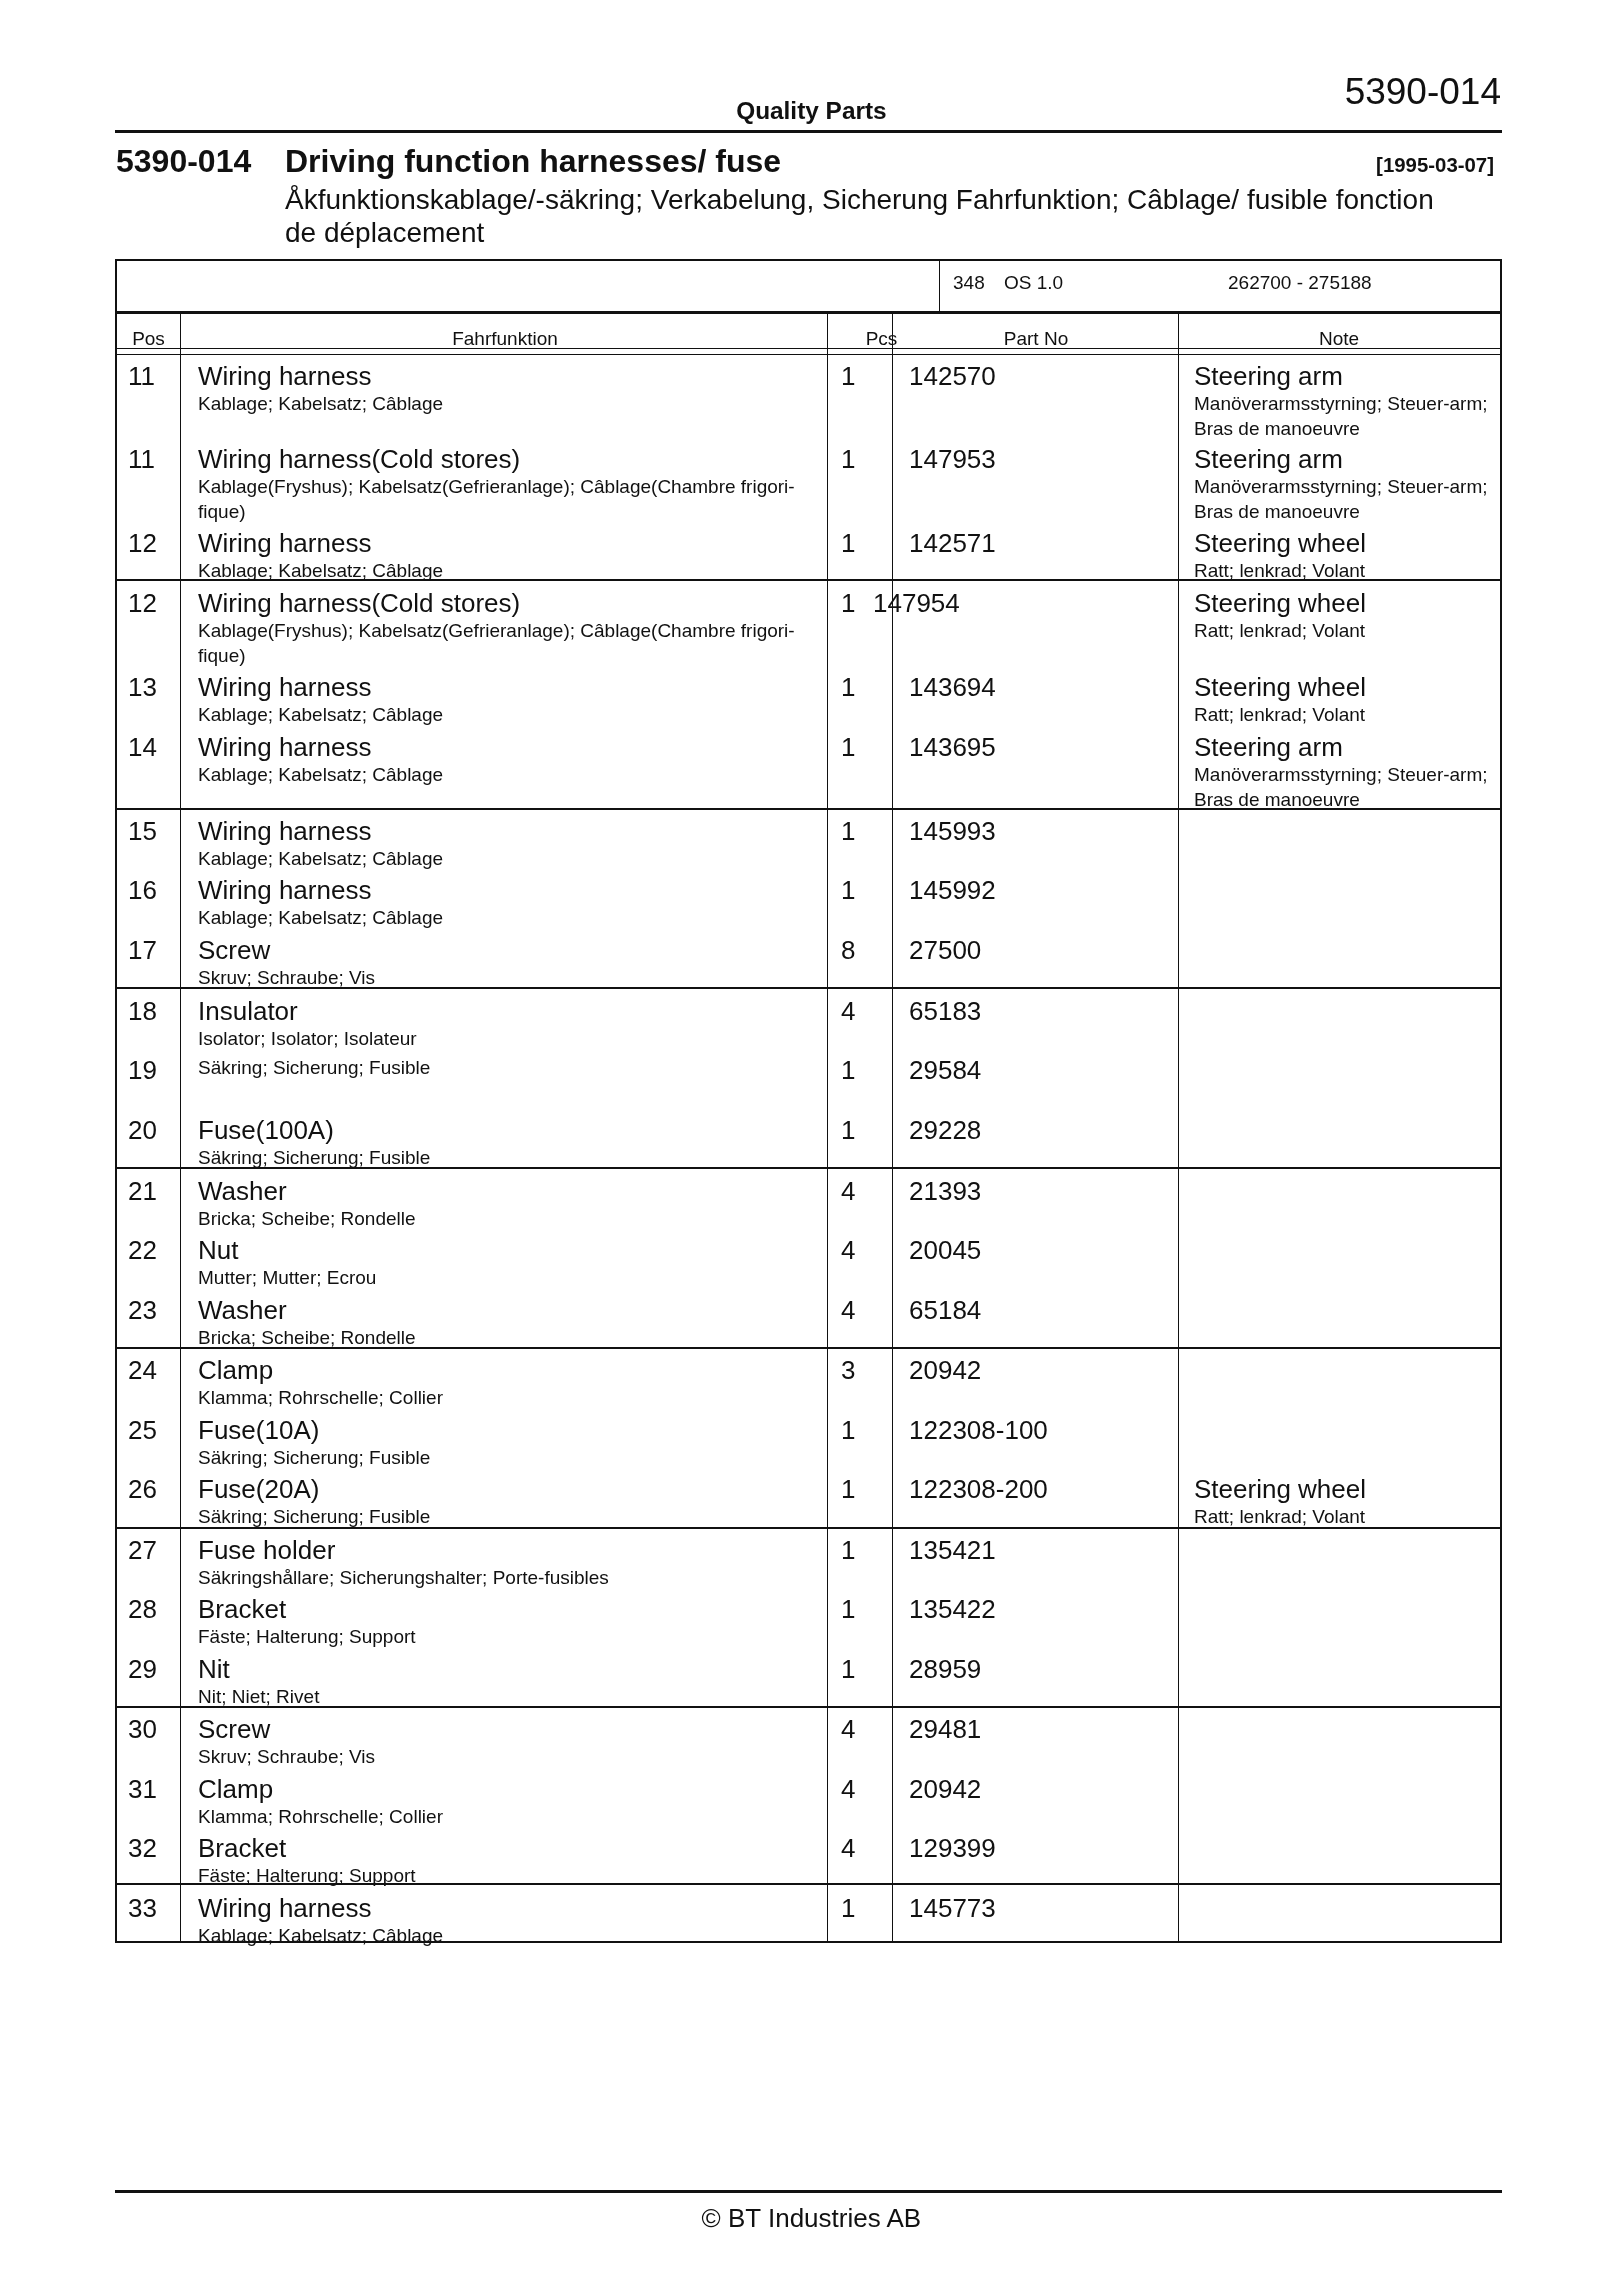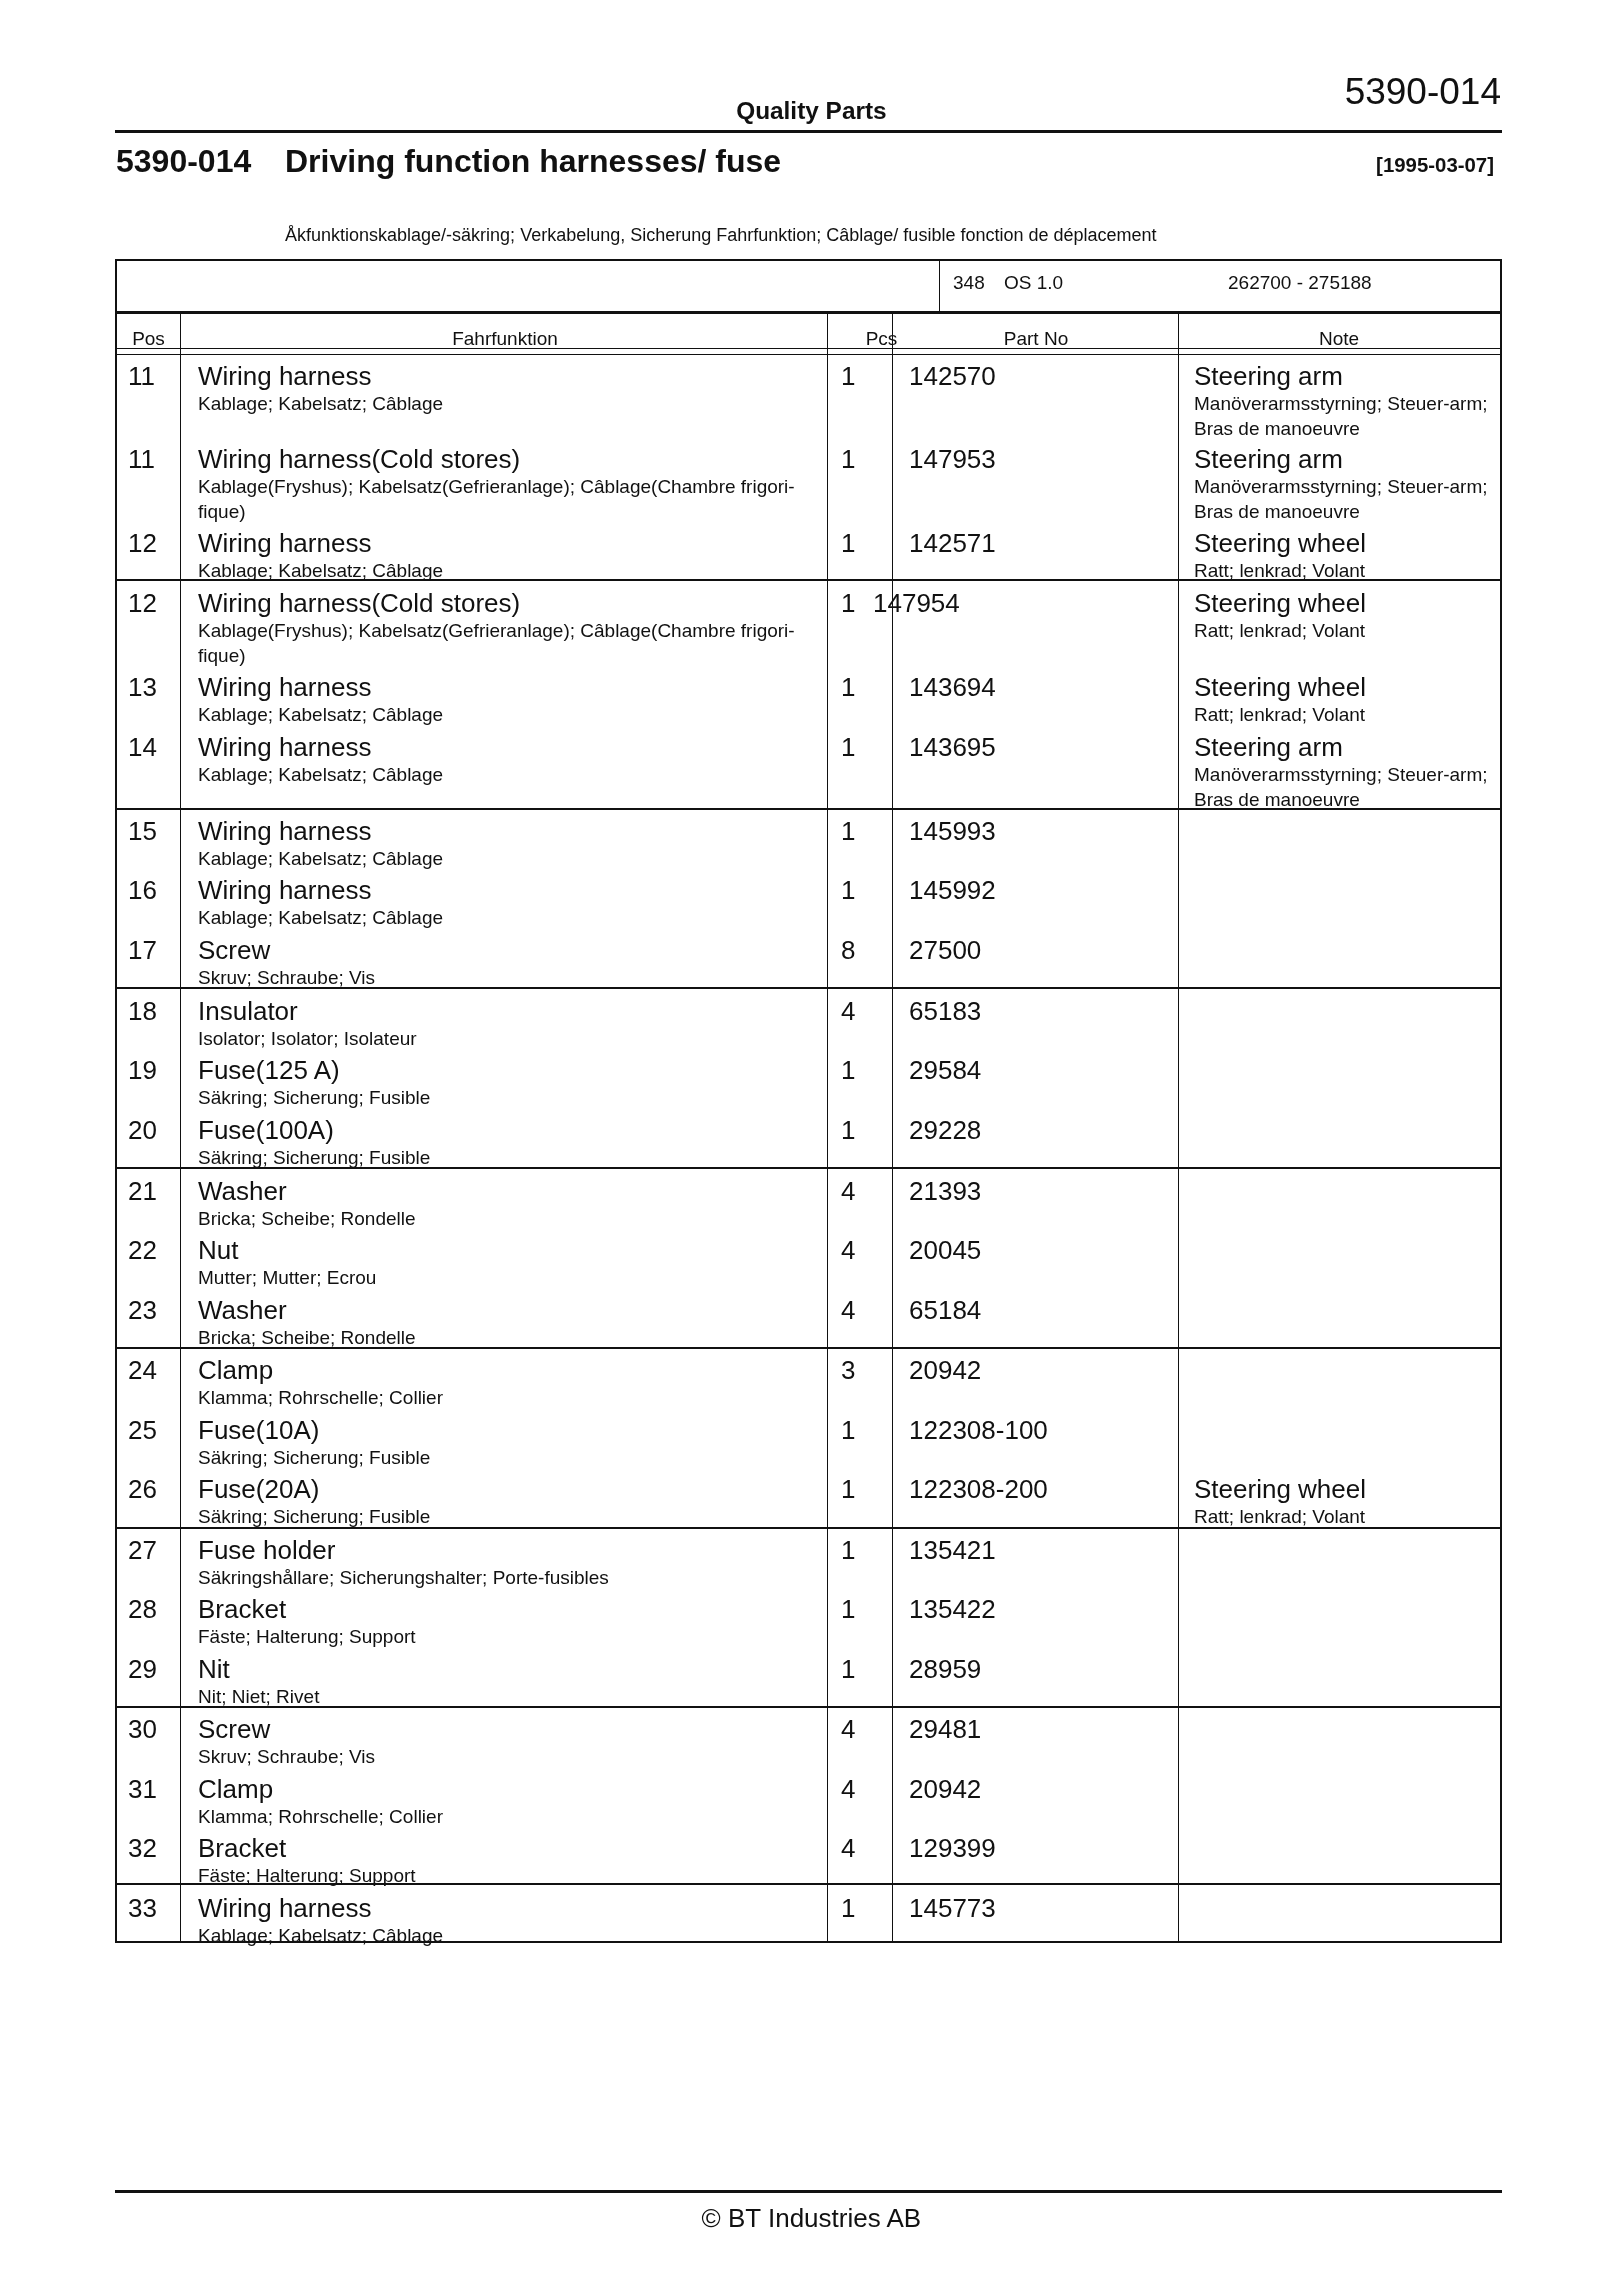--- a/index.html
+++ b/index.html
@@ -12,22 +12,22 @@
     
     #doc-code-top { right: 115px; top: 73px; font-size: 37px; line-height: 1; }
     #header-center { left: 0; width: 1616px; text-align: center; top: 99px;
       font-size: 24.4px; font-weight: bold; line-height: 1; padding-left: 6.8px; box-sizing: border-box; }
     #header-rule { left: 115px; width: 1387px; top: 130px; height: 2.7px; background: #111; }
 
     
     #section-code { left: 116px; top: 145px; font-size: 32px; font-weight: bold; line-height: 1; }
     #section-title { left: 285px; top: 145px; font-size: 32px; font-weight: bold; line-height: 1; }
     #section-date { right: 122px; top: 155px; font-size: 20.4px; font-weight: bold; line-height: 1; }
-    #section-subtitle { left: 285px; top: 183px; width: 1181px; font-size: 18px;
-      line-height: 33px; white-space: normal; margin-top: 36px; }
+    #section-subtitle { left: 285px; top: 183px; width: 1181px; font-size: 28px;
+      line-height: 33px; white-space: normal; }
 
     
     #parts-table { left: 115px; top: 259px; width: 1387px; height: 1684px;
       box-sizing: border-box; border: 2.7px solid #111; }
     .hline { position: absolute; left: 0; right: 0; background: #111; }
     .vline { position: absolute; background: #111; width: 1.4px; }
 
     .info-text { position: absolute; top: 12.2px; font-size: 19px; line-height: 1; }
     .col-head { position: absolute; top: 68px; font-size: 19px; line-height: 1; text-align: center; }
 
@@ -211,21 +211,20 @@
     <div class="cell main-text" style="left:724px;">4</div>
     <div class="cell main-text" style="left:792px;">65183</div>
     <div class="cell" style="left:1077px;">
       <div class="main-text"></div>
       <div class="sub-text note-sub"></div>
     </div>
   </div>
       <div class="row" style="top: 794px;">
     <div class="cell main-text" style="left:11px;">19</div>
     <div class="cell" style="left:81px;">
-      <div class="main-text">Fuse(125 A)</div>
       <div class="sub-text desc-sub">Säkring; Sicherung; Fusible</div>
     </div>
     <div class="cell main-text" style="left:724px;">1</div>
     <div class="cell main-text" style="left:792px;">29584</div>
     <div class="cell" style="left:1077px;">
       <div class="main-text"></div>
       <div class="sub-text note-sub"></div>
     </div>
   </div>
       <div class="row" style="top: 854px;">

